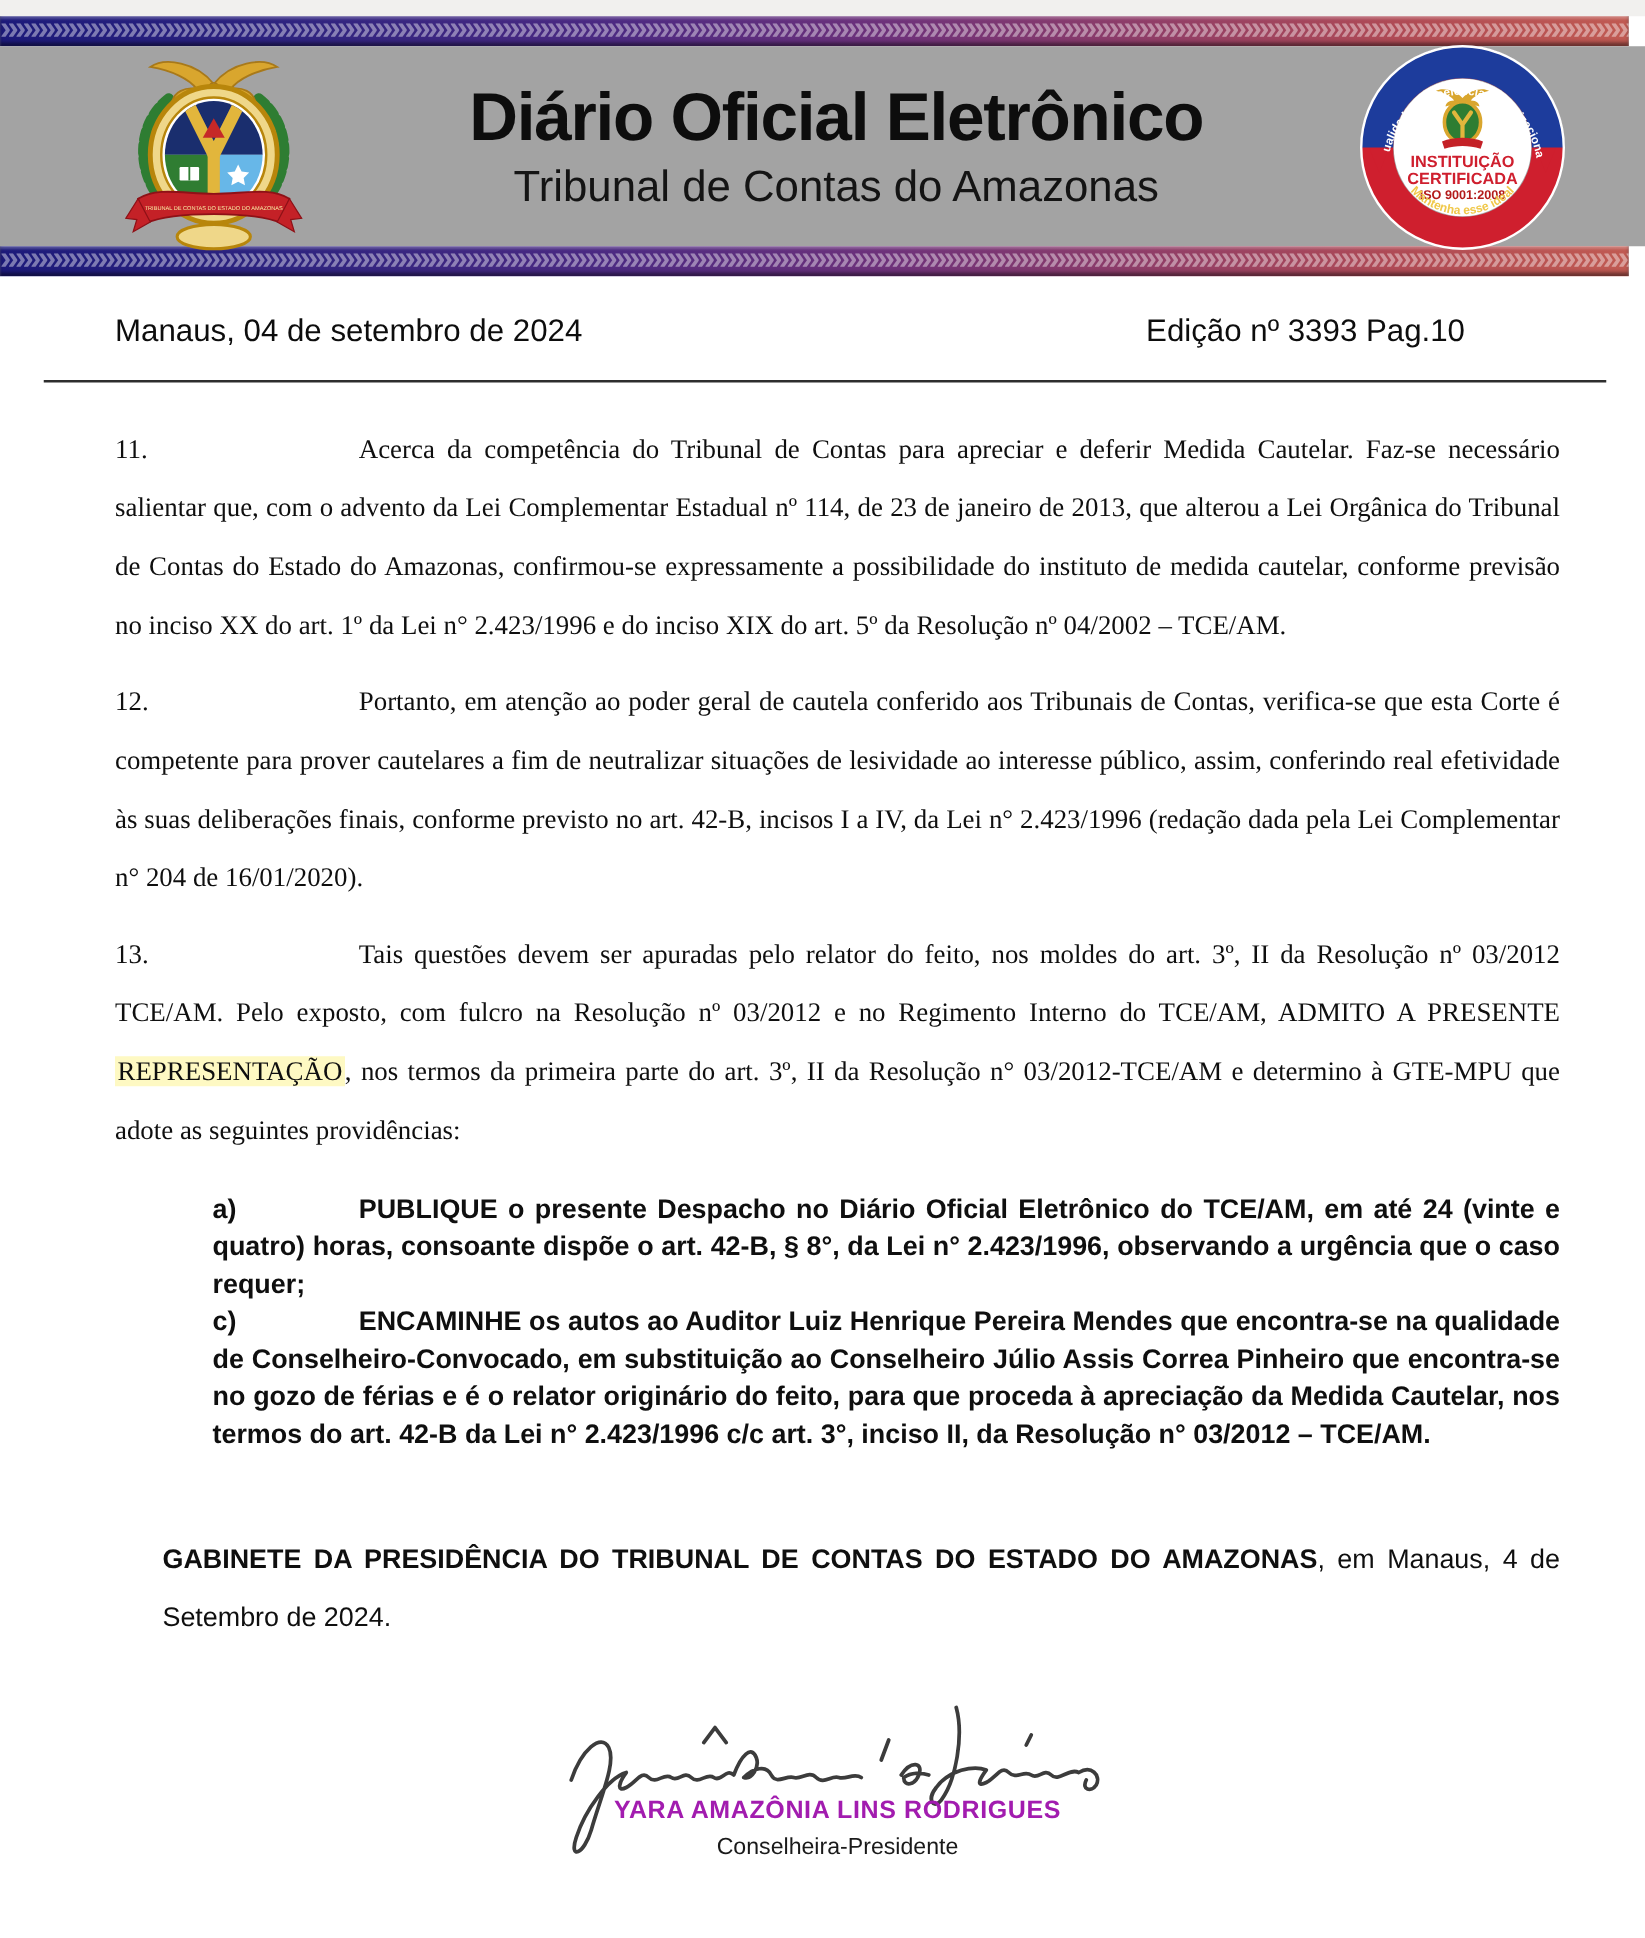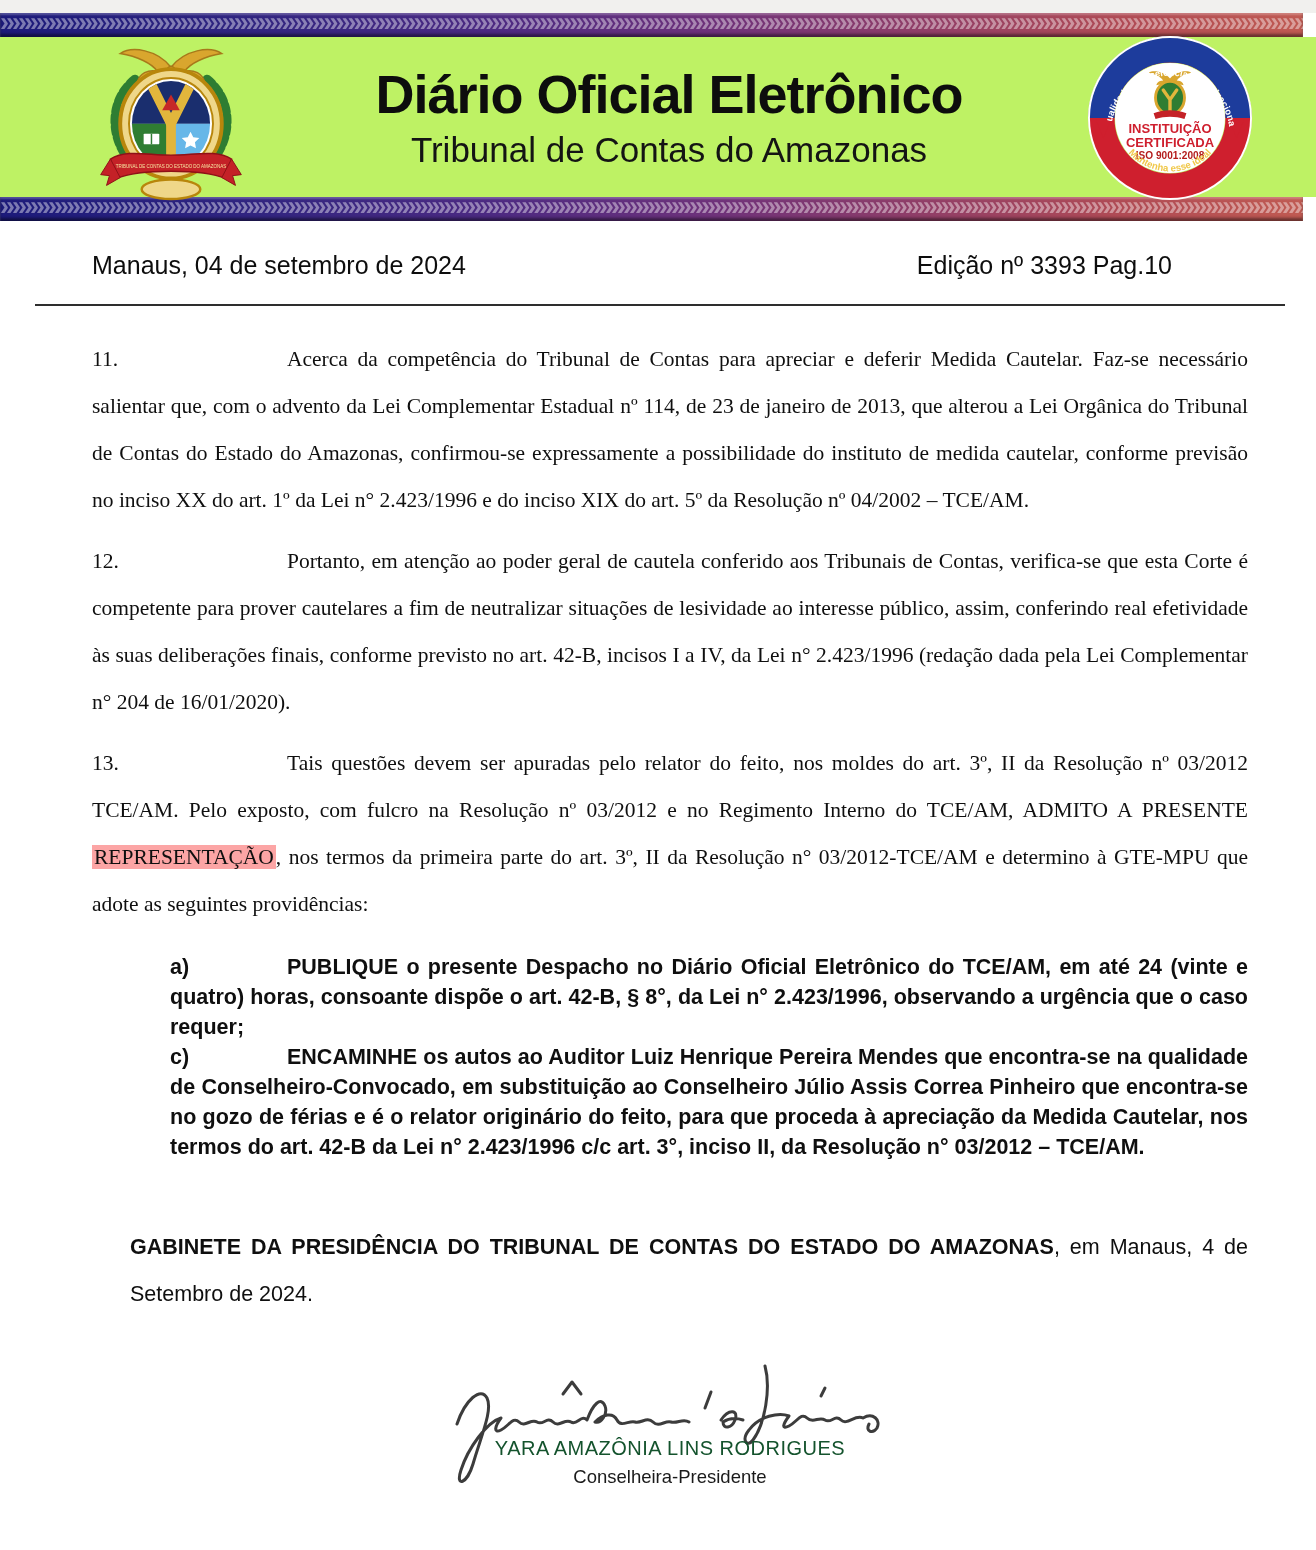--- a/index.html
+++ b/index.html
@@ -22,50 +22,50 @@
     overflow:hidden; white-space:nowrap;
   }
   .band .chev-row {
     display:block; color:rgba(255,255,255,.42);
     font-size:27px; line-height:21px; letter-spacing:-3px;
     font-weight:bold; transform:translateY(-1px);
     user-select:none;
   }
 
   
-  .header { display:flex; align-items:center; padding:10px 64px 8px 92px; height:160px; background:#bef264; }
+  .header { display:flex; align-items:center; padding:10px 64px 8px 92px; height:160px; background:#a3a3a3; }
   .crest { flex:0 0 auto; }
   .titles { flex:1 1 auto; text-align:center; padding:0 10px; }
   .doe-title { font-size:54px; font-weight:700; letter-spacing:-1px; color:#0d0d0d; line-height:1.05; }
   .doe-subtitle { font-size:35px; font-weight:400; color:#141414; margin-top:8px; }
   .badge { flex:0 0 auto; }
 
   
   .meta { display:flex; justify-content:space-between; align-items:flex-start; padding:30px 144px 0 92px; }
   .meta .t { font-size:25px; color:#0d0d0d; }
 
   .rule { height:2px; background:#2e2e2e; margin:24px 31px 0 35px; }
 
   
   .content { padding:30px 68px 0 92px; font-size:21.5px; color:#0f0f0f; }
   .para { text-align:justify; line-height:47px; margin-bottom:14px;font-family:Liberation Serif, serif; }
   .pnum { display:inline-block; width:195px; vertical-align:baseline; }
-  .hl { background:#fca5a5; padding:0 2px; }
+  .hl { background:#fef9c3; padding:0 2px; }
 
   .list { margin:24px 0 0 78px; }
   .list .item { text-align:justify; line-height:30px;font-weight:bold; }
   .ilabel { display:inline-block; width:117px; }
 
   .closing { margin-top:62px; text-align:justify; line-height:47px;margin-left:38px; }
   .closing .b { font-weight:700; }
 
   
   .sigblock { margin-top:18px; display:flex; flex-direction:column; align-items:center; }
   .sig-svg { display:block; margin-bottom:-54px; pointer-events:none; }
-  .sig-name { font-size:20px; font-weight:400; letter-spacing:.5px; color:#14532d; }
+  .sig-name { font-size:20px; font-weight:700; letter-spacing:.5px; color:#a21caf; }
   .sig-role { font-size:18.5px; color:#1a1a1a; margin-top:6px; }
 </style>
 </head>
 <body>
 
 <div class="page">
 
   <div class="scan-strip"></div>
 
   <div class="band">

